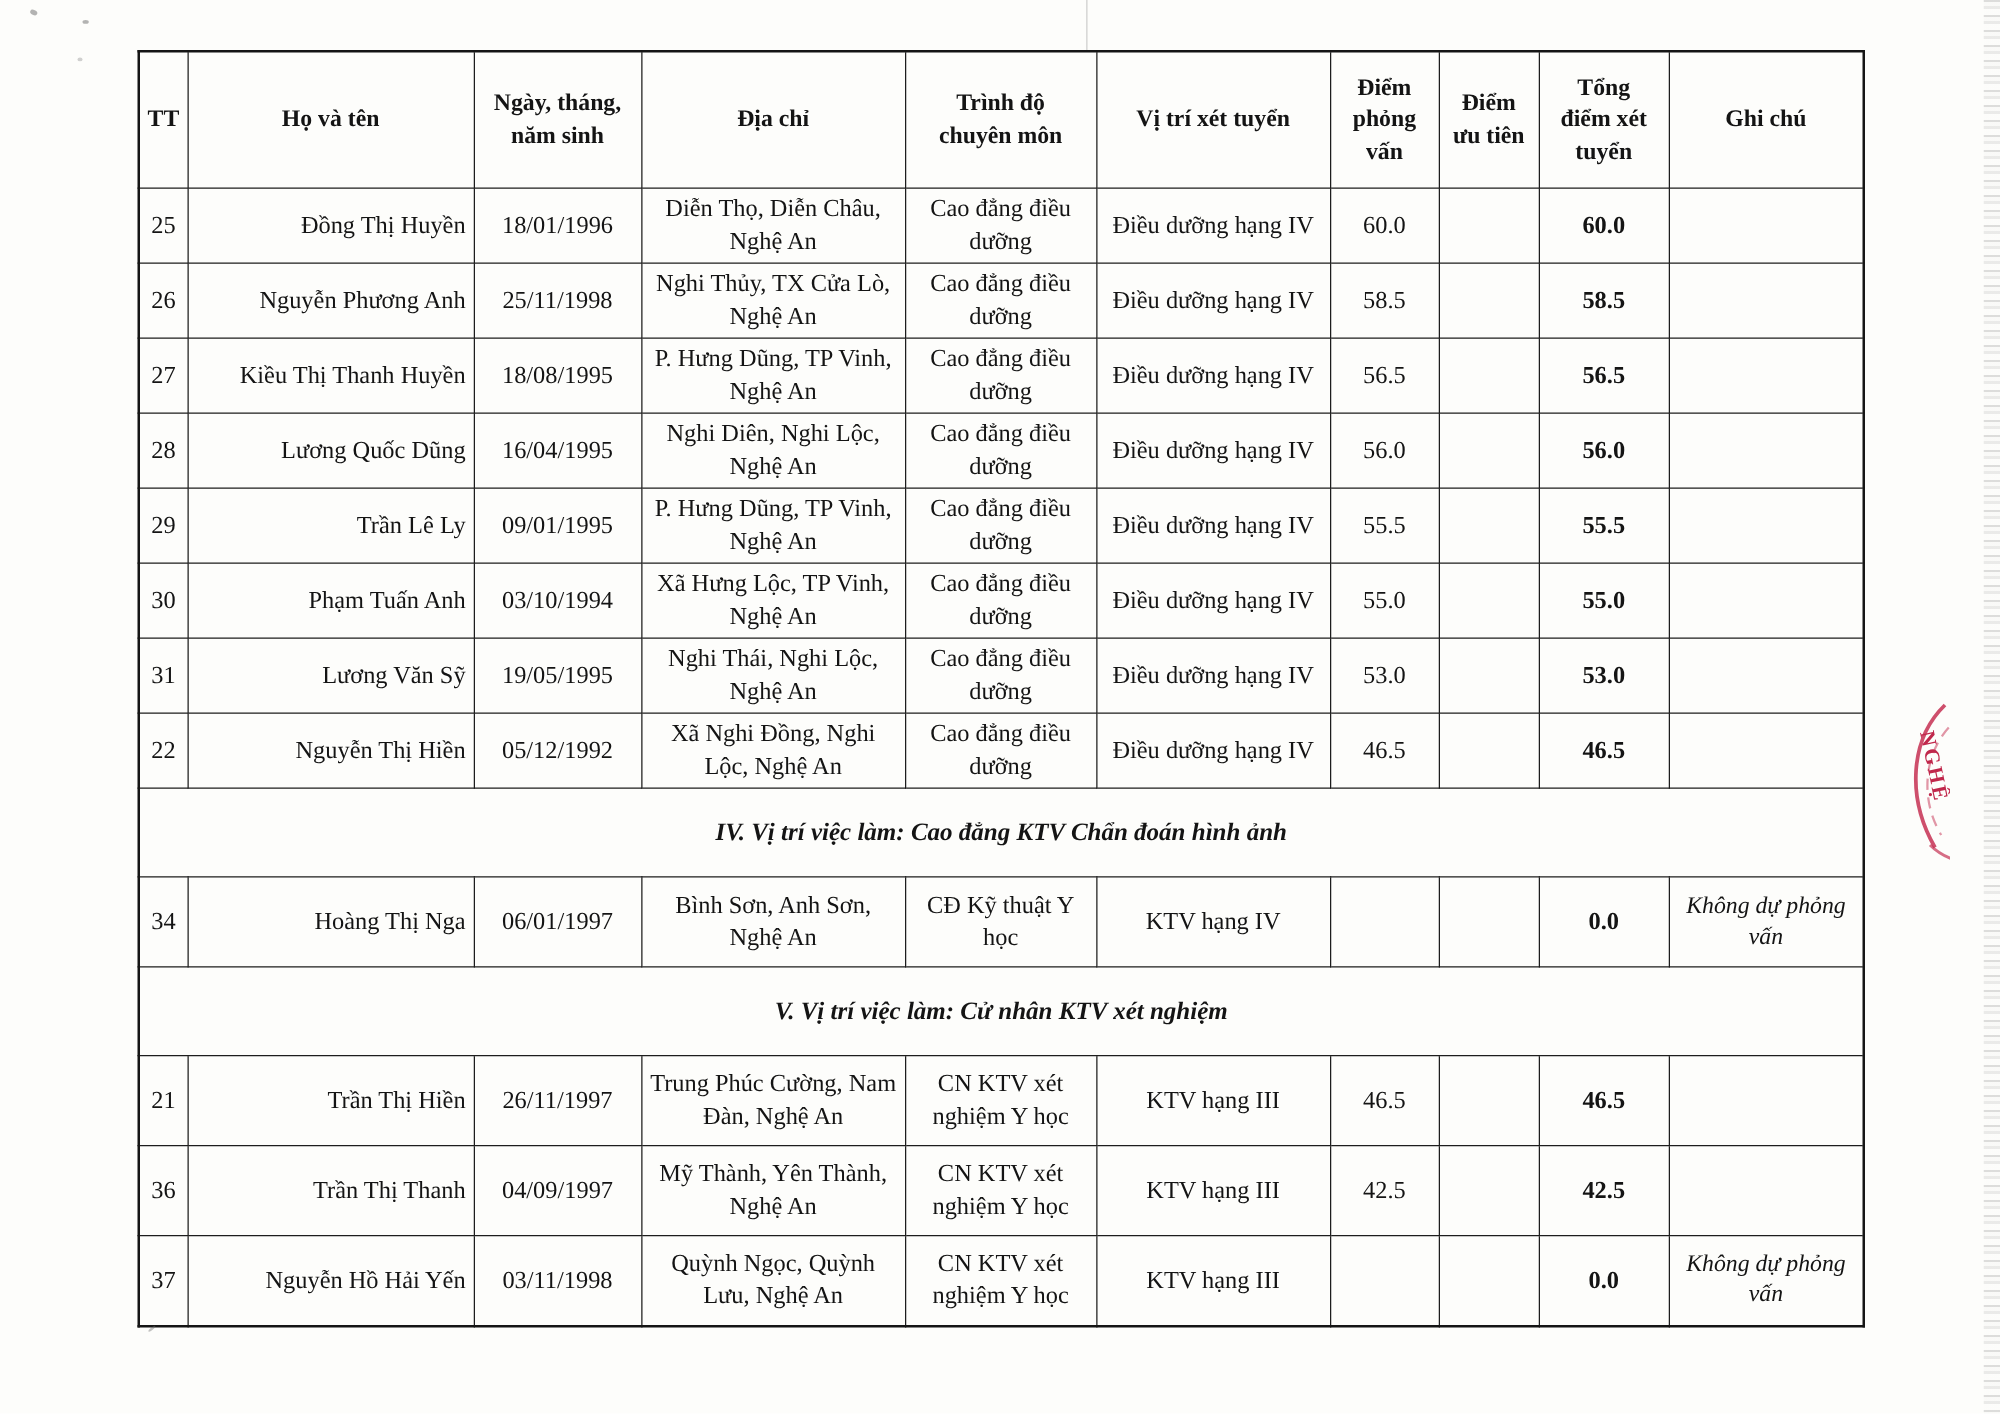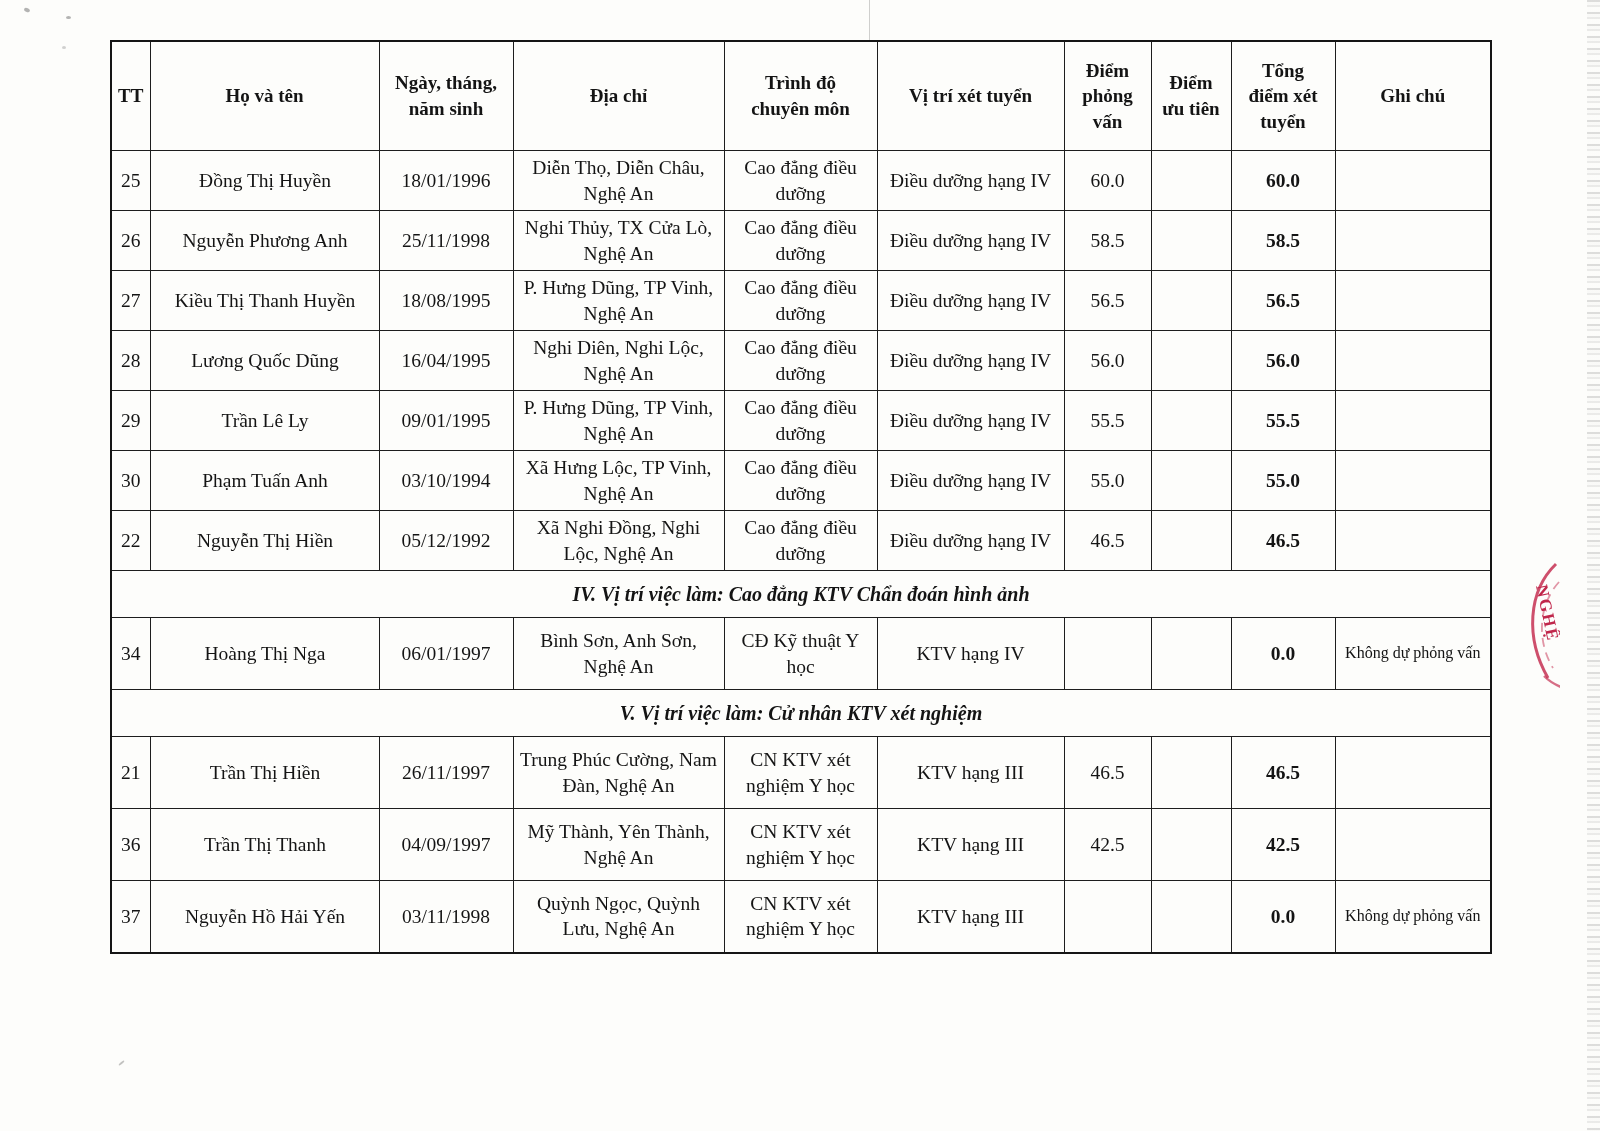--- a/index.html
+++ b/index.html
@@ -58,26 +58,26 @@
     text-align:center;white-space:pre-line;
     height:104px;padding:2px 4px;
   }
   td{
     font-size:19.5px;line-height:1.3;
     text-align:center;padding:3px 6px;
   }
   tr.data-row{height:60px;margin-left:20px;}
   tr.data-row.tall{height:72px;}
   td.cell-tt{padding:3px 2px;}
-  td.cell-name{text-align:center;padding-left:7px;}
+  td.cell-name{text-align:right;padding-left:7px;}
   td.cell-total{font-weight:bold;}
-  td.cell-note{font-size:16px;}
+  td.cell-note{font-style:italic;font-size:19px;}
   tr.section-row td{
     font-weight:bold;font-style:italic;font-size:20px;
-    height:38px;padding:4px 8px;
+    height:38px;padding:16px 8px;
   }
 </style>
 </head>
 <body>
 
 <div class="page">
 
   <table class="candidates">
     <colgroup>
       <col style="width:39px">
@@ -179,20 +179,32 @@
           <td class="cell-dob">03/10/1994</td>
           <td class="cell-address">Xã Hưng Lộc, TP Vinh, Nghệ An</td>
           <td class="cell-qualification">Cao đẳng điều dưỡng</td>
           <td class="cell-position">Điều dưỡng hạng IV</td>
           <td class="cell-interview">55.0</td>
           <td class="cell-priority"></td>
           <td class="cell-total">55.0</td>
           <td class="cell-note"></td>
         </tr>
         <tr class="data-row">
+          <td class="cell-tt">31</td>
+          <td class="cell-name">Lương Văn Sỹ</td>
+          <td class="cell-dob">19/05/1995</td>
+          <td class="cell-address">Nghi Thái, Nghi Lộc, Nghệ An</td>
+          <td class="cell-qualification">Cao đẳng điều dưỡng</td>
+          <td class="cell-position">Điều dưỡng hạng IV</td>
+          <td class="cell-interview">53.0</td>
+          <td class="cell-priority"></td>
+          <td class="cell-total">53.0</td>
+          <td class="cell-note"></td>
+        </tr>
+        <tr class="data-row">
           <td class="cell-tt">22</td>
           <td class="cell-name">Nguyễn Thị Hiền</td>
           <td class="cell-dob">05/12/1992</td>
           <td class="cell-address">Xã Nghi Đồng, Nghi Lộc, Nghệ An</td>
           <td class="cell-qualification">Cao đẳng điều dưỡng</td>
           <td class="cell-position">Điều dưỡng hạng IV</td>
           <td class="cell-interview">46.5</td>
           <td class="cell-priority"></td>
           <td class="cell-total">46.5</td>
           <td class="cell-note"></td>

